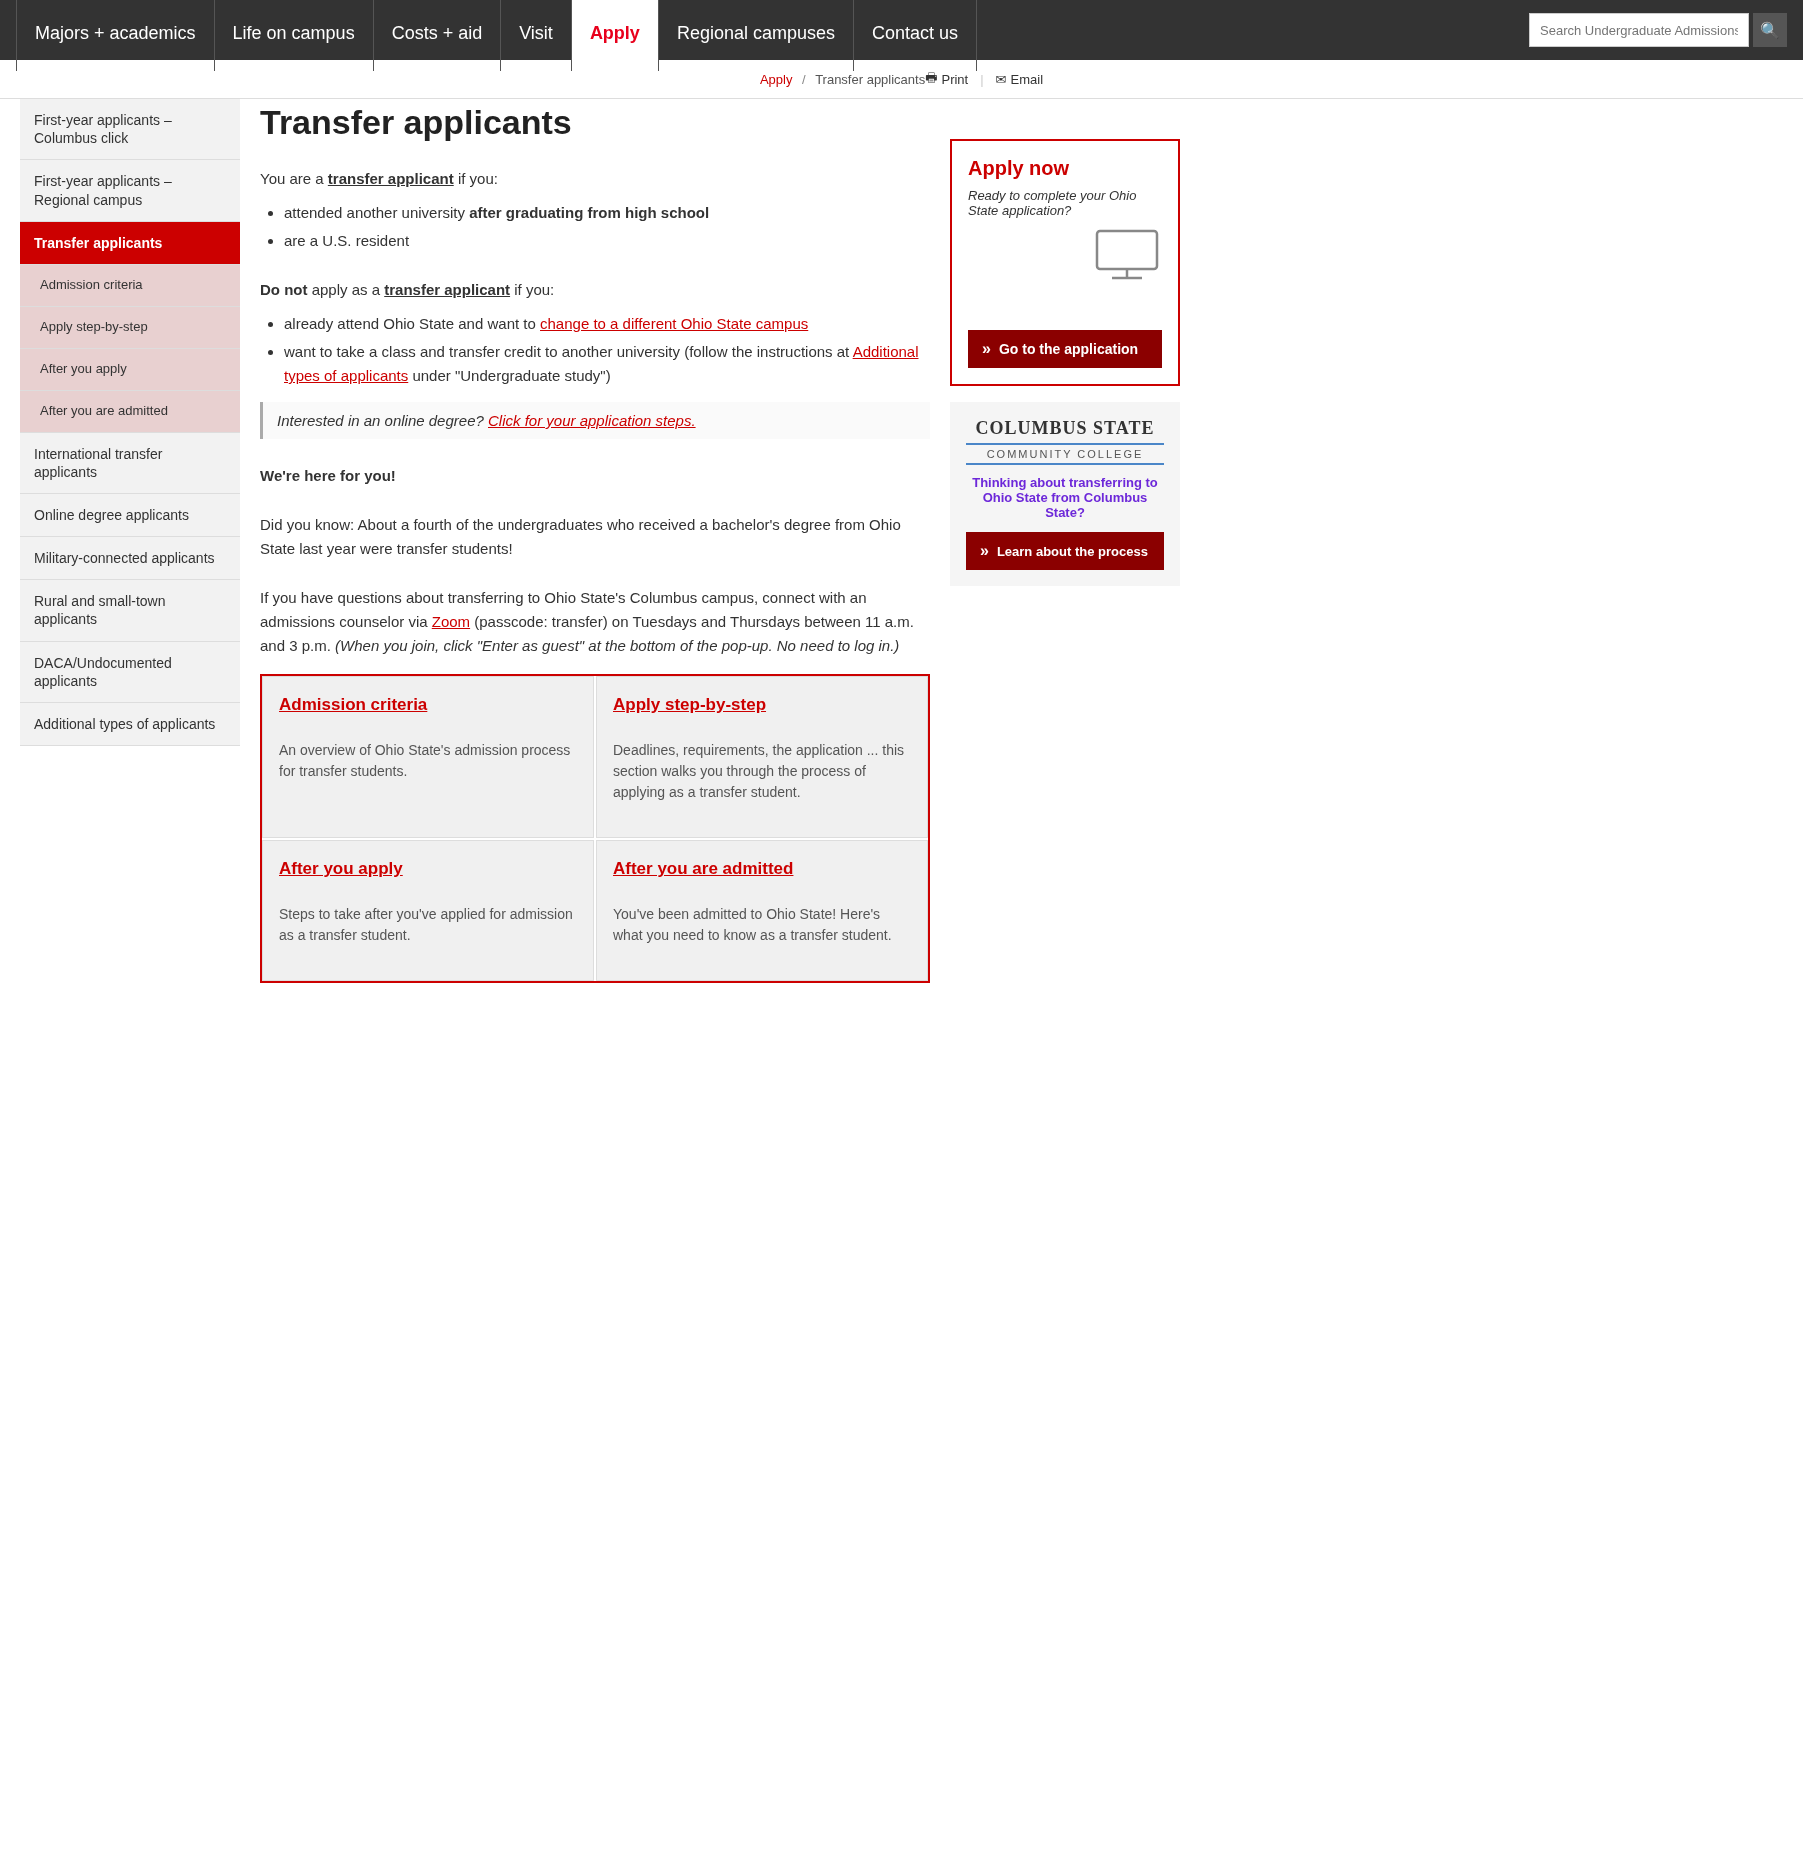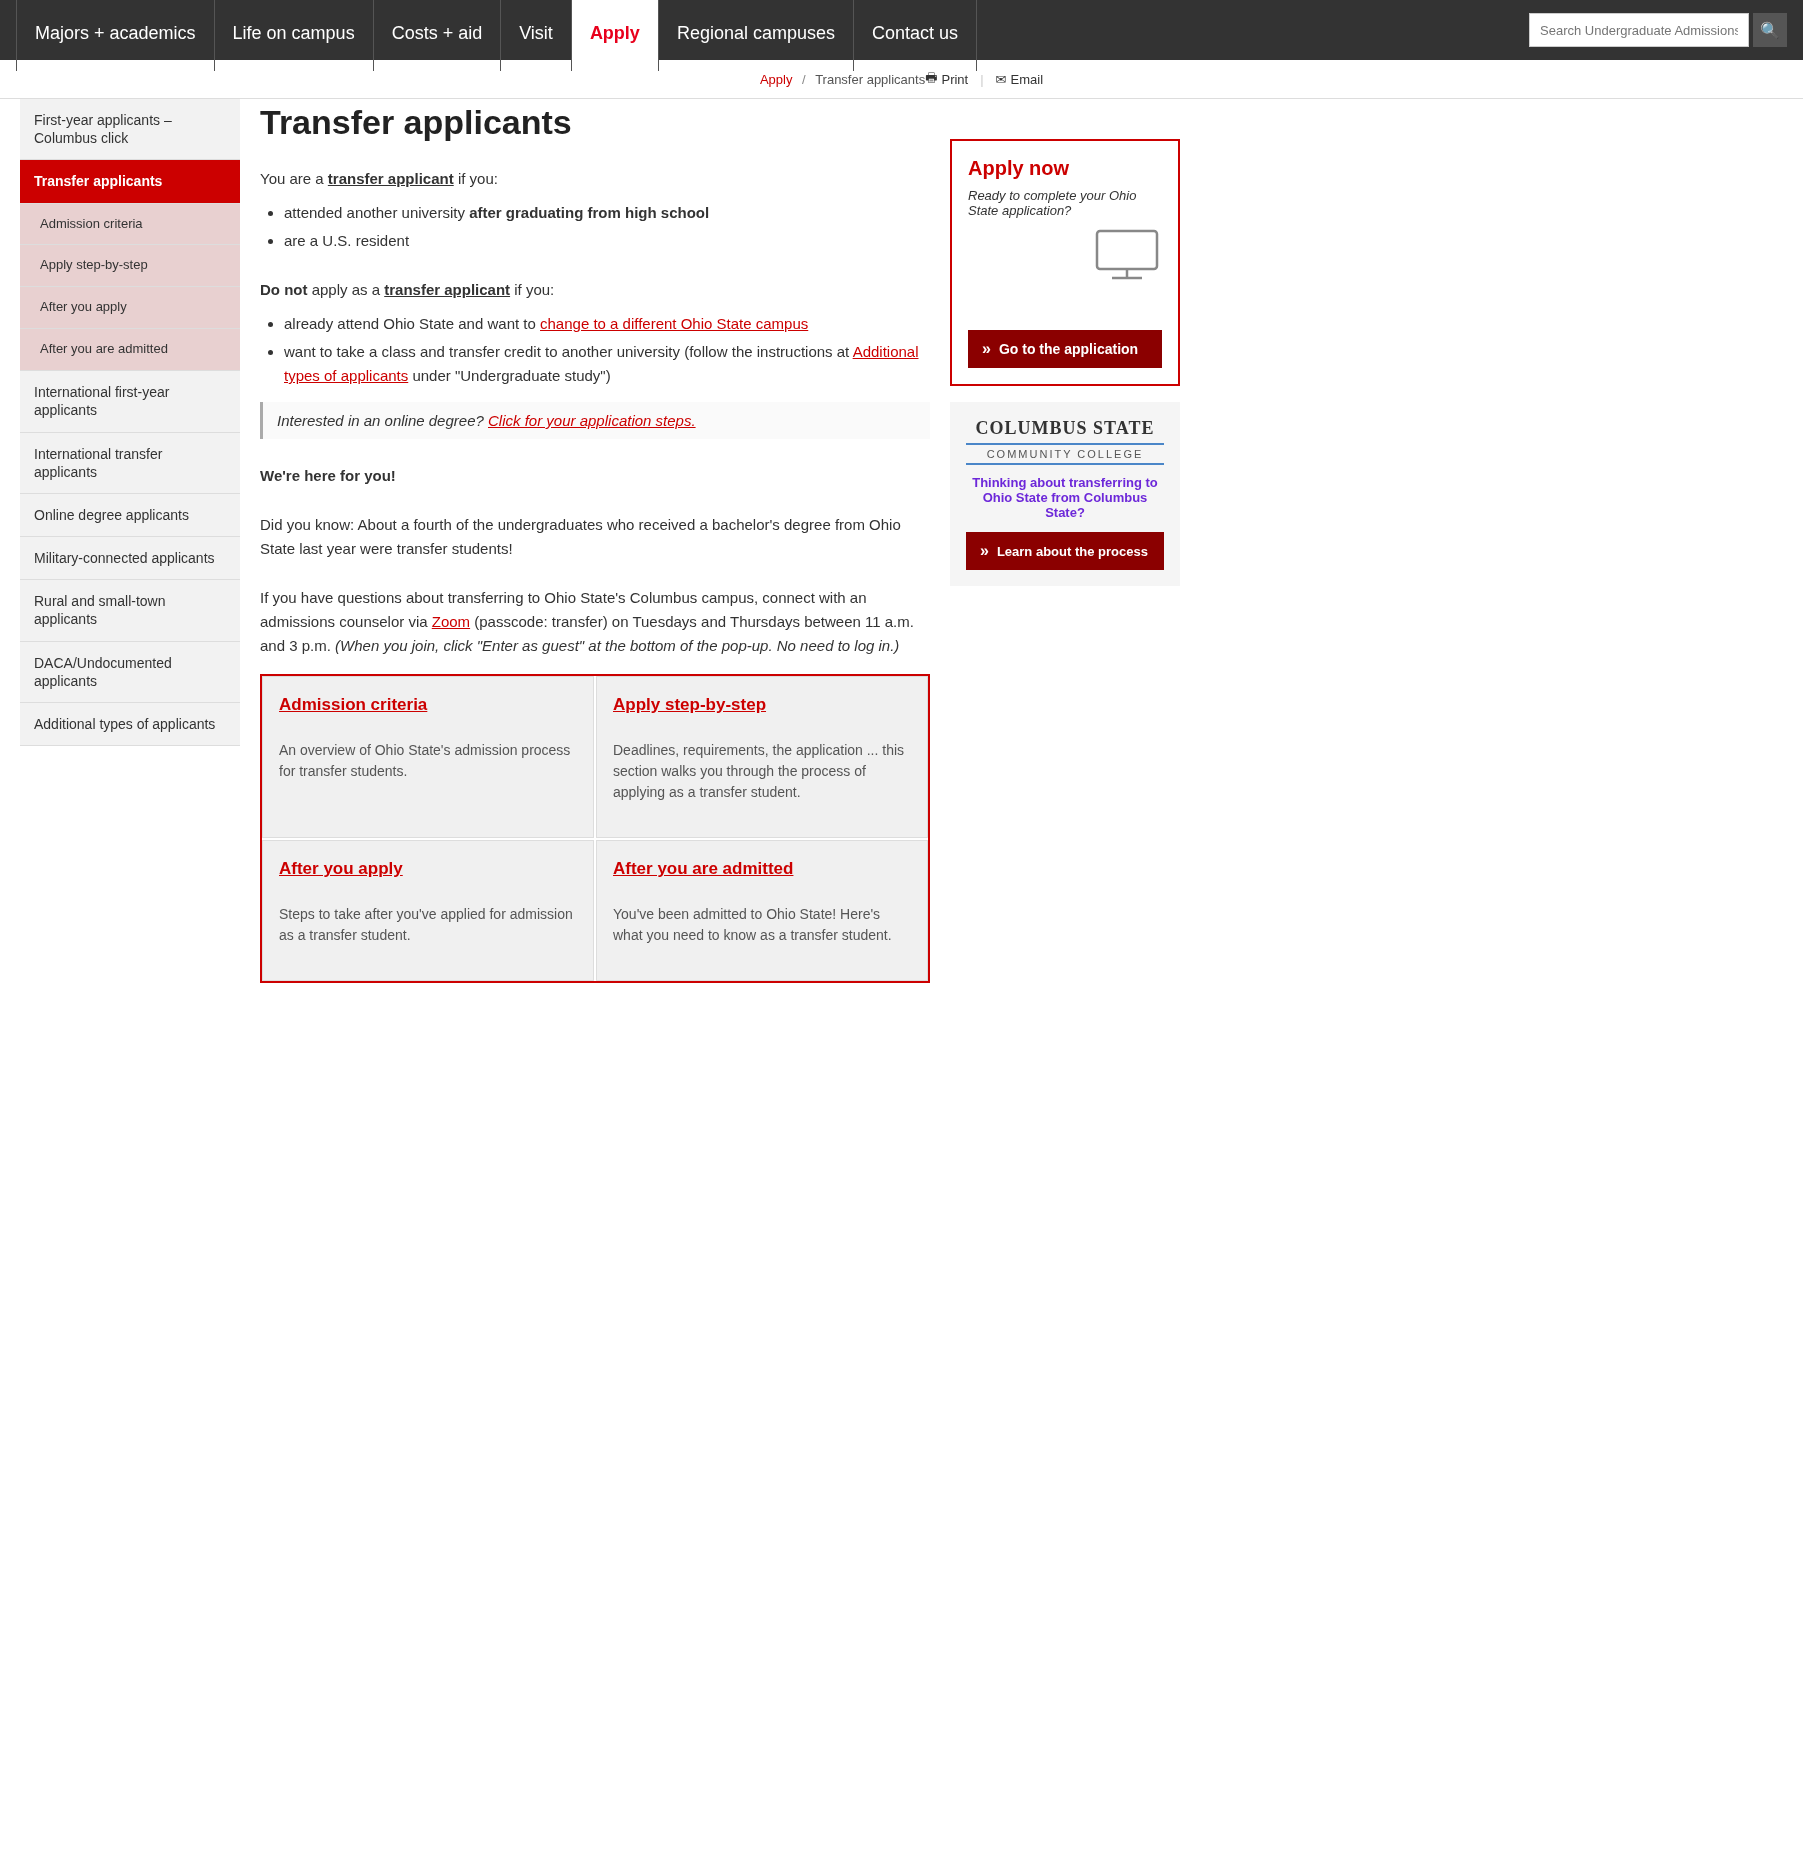--- a/index.html
+++ b/index.html
@@ -297,26 +297,26 @@
       <span>✉</span>
       <span>Email</span>
     </a>
   </div>
 </div>
 
 <div class="main-layout">
 
   <aside class="sidebar">
     <a class="sidebar-item">First-year applicants – Columbus click</a>
+    <a class="sidebar-item">First-year applicants – Regional campus</a>
     <a class="sidebar-item active">Transfer applicants</a>
     <a class="sidebar-item sub">Admission criteria</a>
     <a class="sidebar-item sub">Apply step-by-step</a>
     <a class="sidebar-item sub">After you apply</a>
     <a class="sidebar-item sub">After you are admitted</a>
-    <a class="sidebar-item">International first-year applicants</a>
     <a class="sidebar-item">International transfer applicants</a>
     <a class="sidebar-item">Online degree applicants</a>
     <a class="sidebar-item">Military-connected applicants</a>
     <a class="sidebar-item">Rural and small-town applicants</a>
     <a class="sidebar-item">DACA/Undocumented applicants</a>
     <a class="sidebar-item">Additional types of applicants</a>
   </aside>
 
   <main class="content">
     <h1>Transfer applicants</h1>

